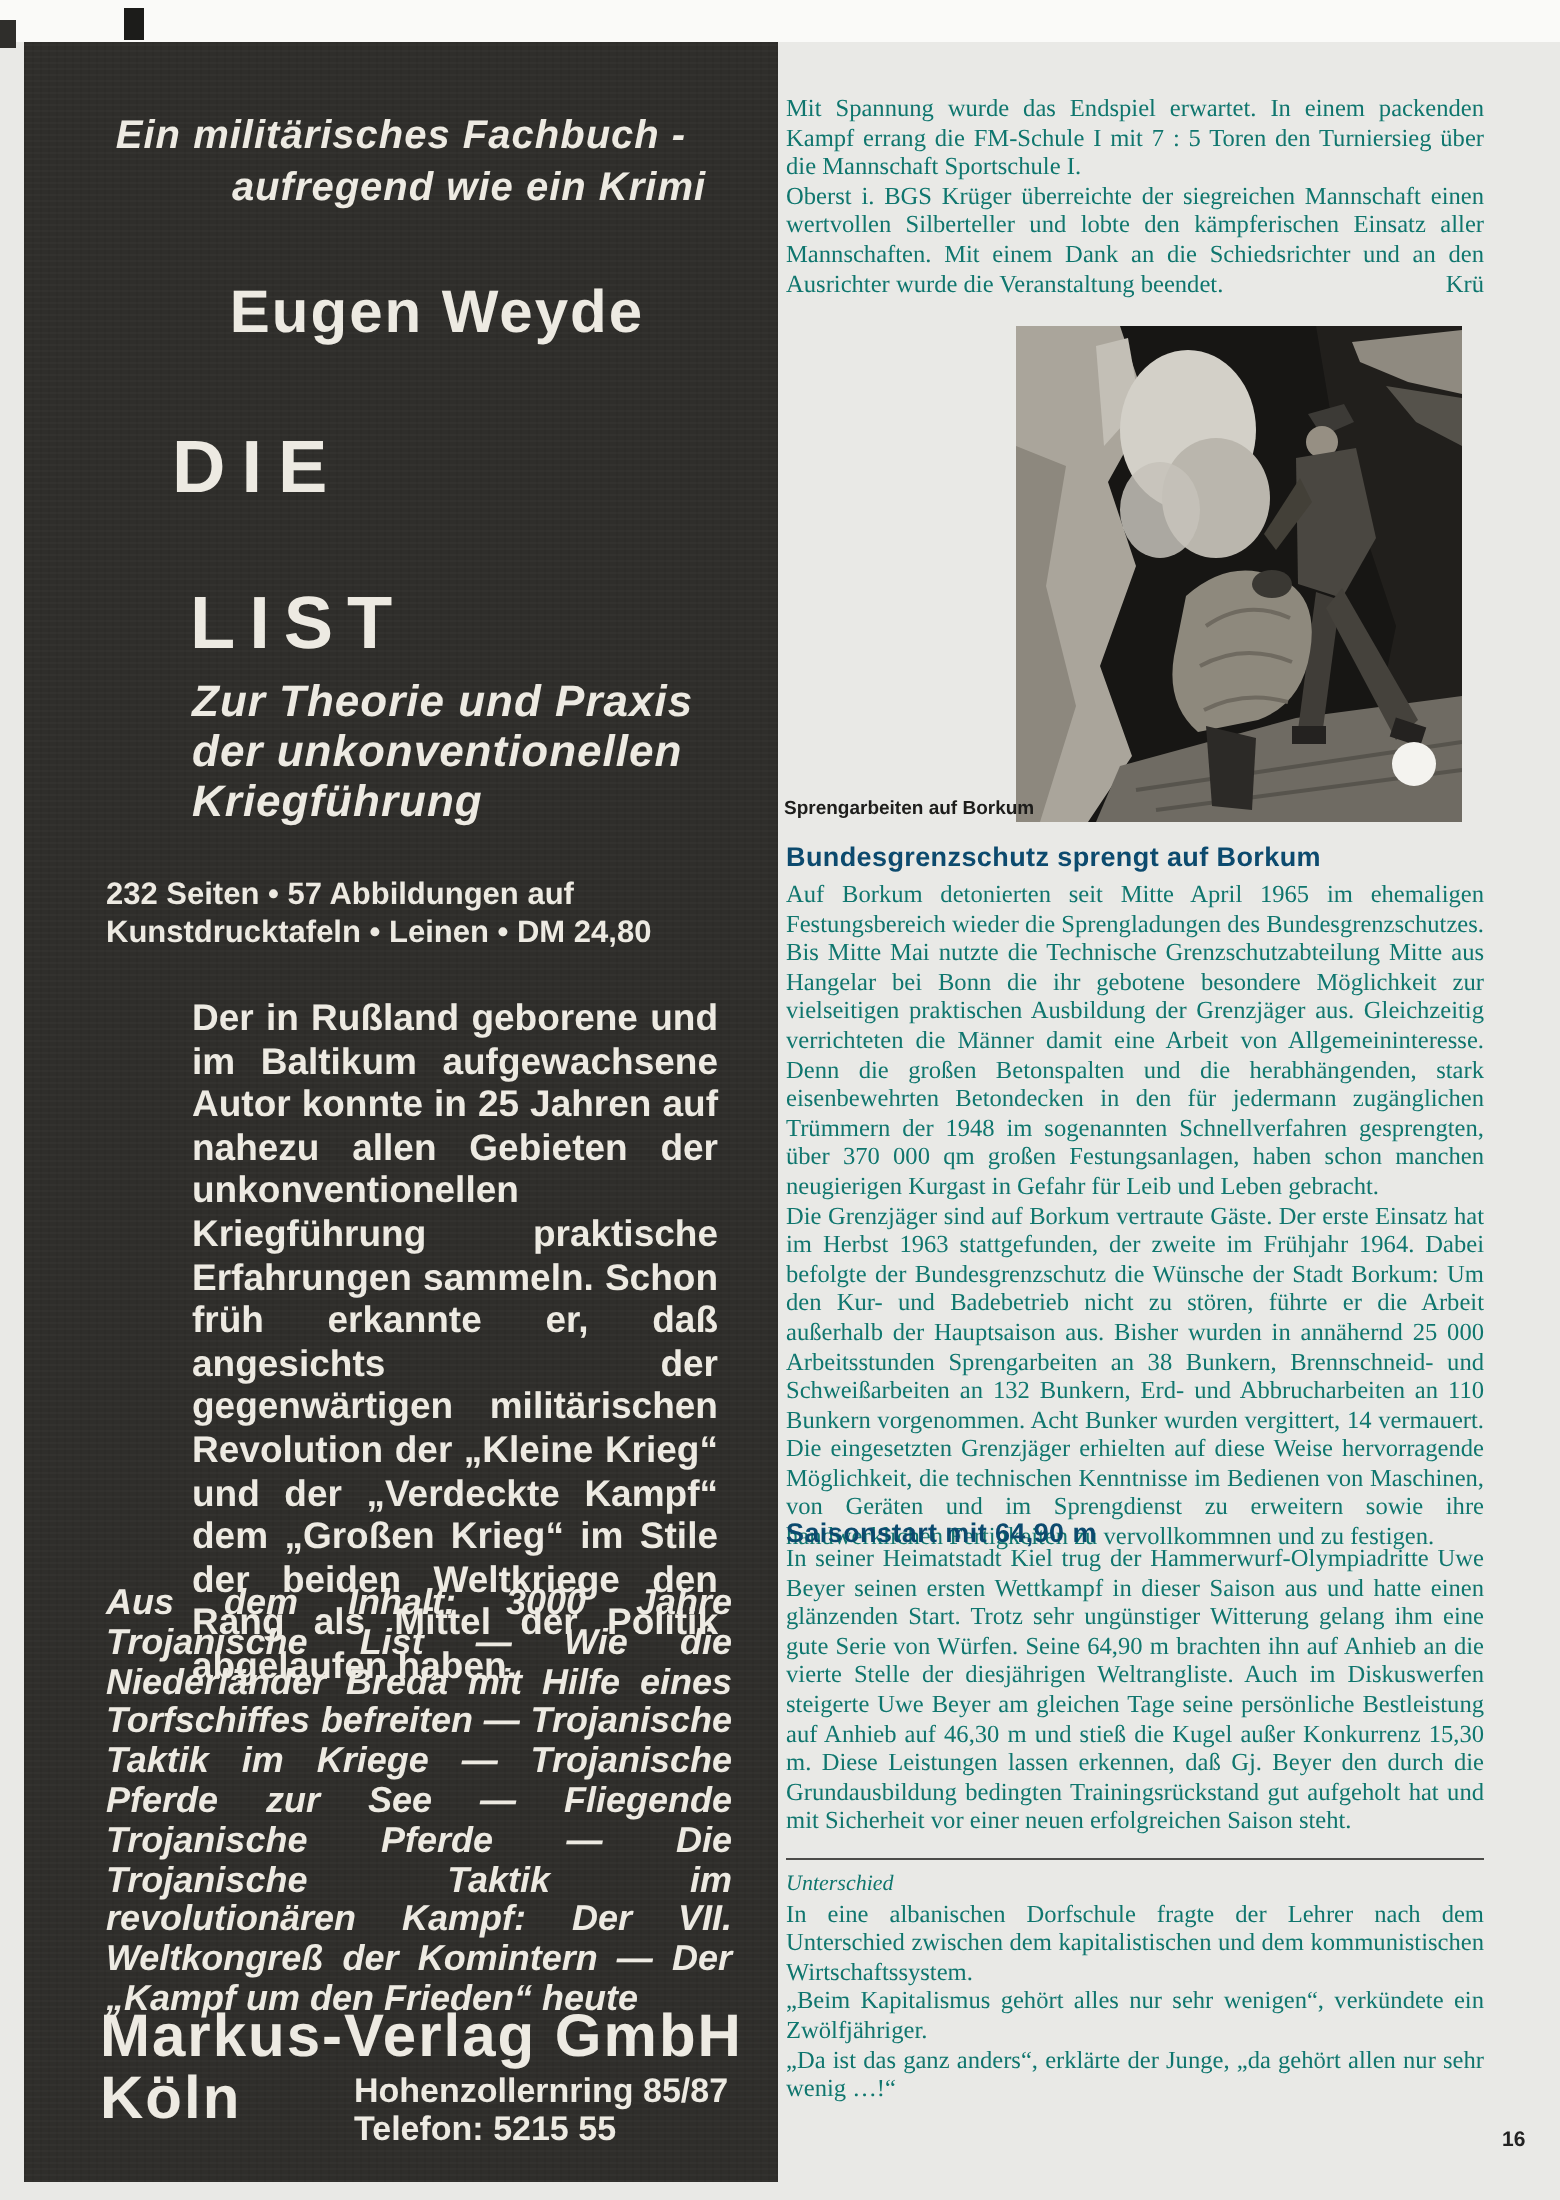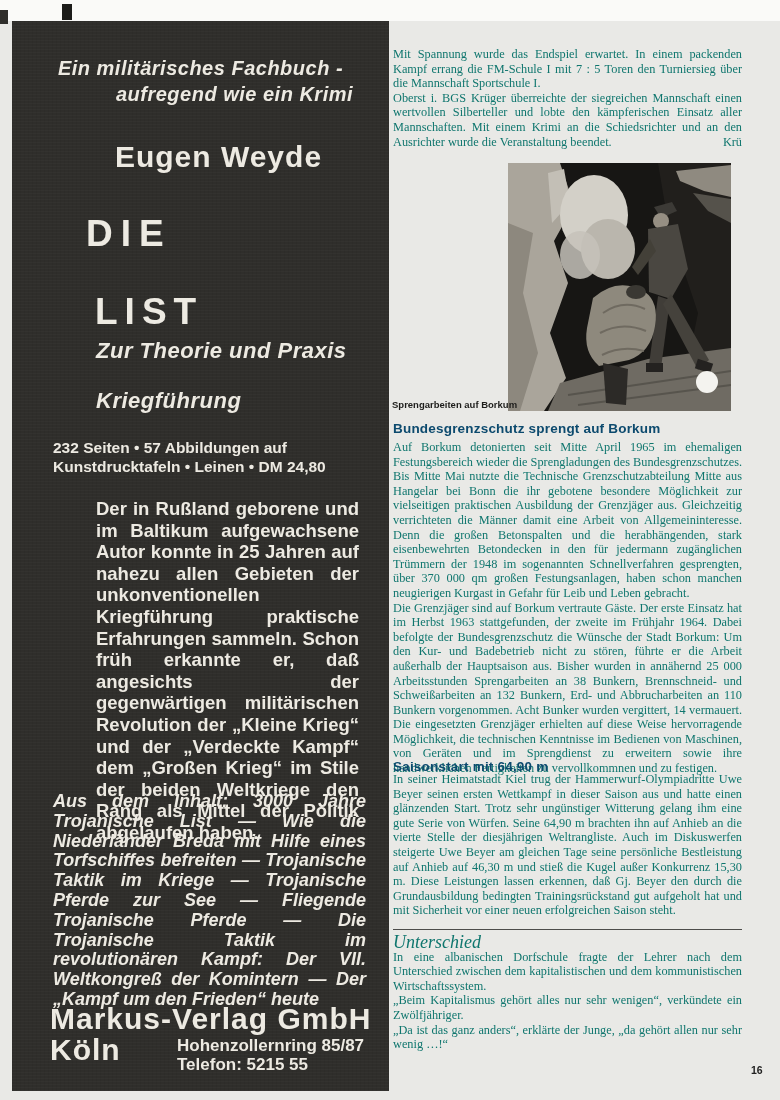--- a/index.html
+++ b/index.html
@@ -55,51 +55,52 @@
            font-weight:bold;font-size:9.5px;color:#1d1d1b;white-space:nowrap;}
   .subhead{position:absolute;left:393px;width:349px;
            font-family:"Liberation Sans", sans-serif;font-weight:bold;font-size:13.5px;
            color:#0c4a6e;letter-spacing:0.2px;}
   .h-borkum{top:421px;}
   .borkum-text{left:393px;top:440px;width:349px;}
   .h-season{top:759px;}
   .season-text{left:393px;top:772px;width:349px;}
   .rule{position:absolute;left:393px;top:929px;width:349px;height:1px;background:#4c4c4a;}
   .anecdote{left:393px;top:935px;width:349px;}
-  .anec-head{font-style:italic;font-size:18px;line-height:14.6px;}
+  .anec-head{font-style:italic;font-size:11px;line-height:14.6px;}
   .pageno{position:absolute;left:751px;top:1064px;font-family:"Liberation Sans", sans-serif;
           font-weight:bold;font-size:10.5px;color:#222;}
 </style>
 </head>
 <body>
 
 <div class="top-strip"></div>
 <div class="scan-tick"></div>
 <div class="edge-sliver"></div>
 
 <div class="ad">
   <div class="tag1">Ein militärisches Fachbuch -</div>
   <div class="tag2">aufregend wie ein Krimi</div>
   <div class="author">Eugen Weyde</div>
   <div class="title1">DIE</div>
   <div class="title3">LIST</div>
   <div class="sub1">Zur Theorie und Praxis</div>
+  <div class="sub2">der unkonventionellen</div>
   <div class="sub3">Kriegführung</div>
   <div class="specs">232 Seiten • 57 Abbildungen auf Kunstdrucktafeln • Leinen • DM 24,80</div>
   <div class="adbody">Der in Rußland geborene und im Baltikum aufgewachsene Autor konnte in 25 Jahren auf nahezu allen Gebieten der unkonventionellen Kriegführung praktische Erfahrungen sammeln. Schon früh erkannte er, daß angesichts der gegenwärtigen militärischen Revolution der „Kleine Krieg“ und der „Verdeckte Kampf“ dem „Großen Krieg“ im Stile der beiden Weltkriege den Rang als Mittel der Politik abgelaufen haben.</div>
   <div class="contents">Aus dem Inhalt: 3000 Jahre Trojanische List — Wie die Niederländer Breda mit Hilfe eines Torfschiffes befreiten — Trojanische Taktik im Kriege — Trojanische Pferde zur See — Fliegende Trojanische Pferde — Die Trojanische Taktik im revolutionären Kampf: Der VII. Weltkongreß der Komintern — Der „Kampf um den Frieden“ heute</div>
   <div class="pubname">Markus-Verlag GmbH</div>
   <div class="pubcity">Köln</div>
   <div class="pubaddr1">Hohenzollernring 85/87</div>
   <div class="pubaddr2">Telefon: 5215 55</div>
 </div>
 
 <div class="col tournament">
   <p>Mit Spannung wurde das Endspiel erwartet. In einem packenden Kampf errang die FM-Schule I mit 7 : 5 Toren den Turniersieg über die Mannschaft Sportschule I.</p>
-  <p class="p2"><span>Oberst i. BGS Krüger überreichte der siegreichen Mannschaft einen wertvollen Silberteller und lobte den kämpferischen Einsatz aller Mannschaften. Mit einem Krimi an die Schiedsrichter und an den Ausrichter wurde die Veranstaltung beendet.</span><span class="byline">Krü</span></p>
+  <p class="p2"><span>Oberst i. BGS Krüger überreichte der siegreichen Mannschaft einen wertvollen Silberteller und lobte den kämpferischen Einsatz aller Mannschaften. Mit einem Dank an die Schiedsrichter und an den Ausrichter wurde die Veranstaltung beendet.</span><span class="byline">Krü</span></p>
 </div>
 
 <div class="photo">
   <svg viewBox="0 0 223 248" preserveAspectRatio="none">
     <rect width="223" height="248" fill="#171614"></rect>
     <polygon points="150,0 223,0 223,248 170,248 190,150 160,60" fill="#211f1c"></polygon>
     <polygon points="168,8 223,2 223,34 196,28 172,18" fill="#8f8a80"></polygon>
     <polygon points="185,30 223,36 223,60 200,48" fill="#55524b"></polygon>
     <polygon points="0,0 52,0 66,42 46,78 60,120 42,170 58,215 36,248 0,248" fill="#aaa59b"></polygon>
     <polygon points="0,60 25,70 15,130 30,190 12,248 0,248" fill="#8d887e"></polygon>

